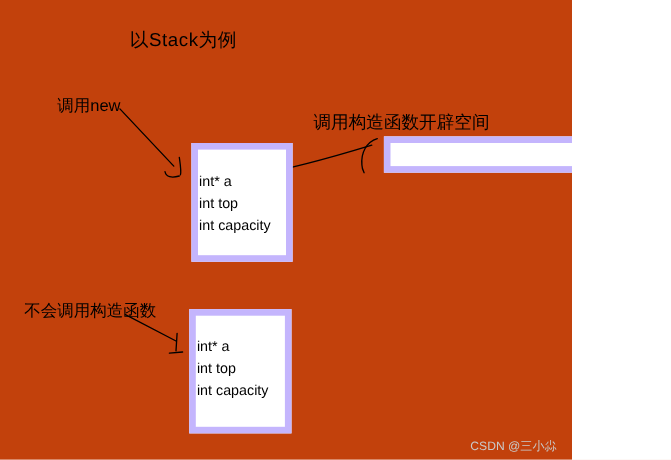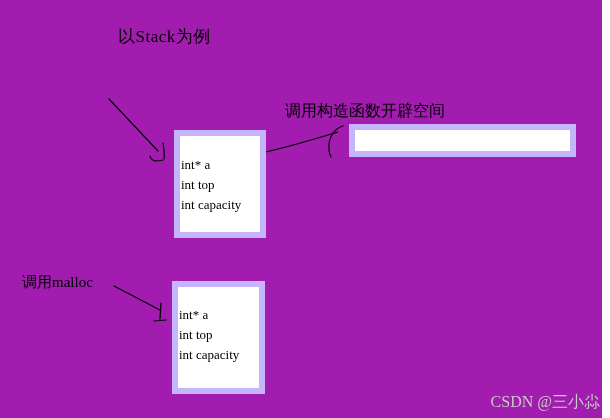--- a/index.html
+++ b/index.html
@@ -1,22 +1,22 @@
 <!DOCTYPE html>
 <html><head>
 <meta charset="utf-8">
 <style>
   html, body { margin: 0; padding: 0; background: #ffffff; }
   .canvas {
     position: relative;
-    width: 602px;
+    width: 520px;
     height: 418px;
-    background: #a21caf;
+    background: #c2410c;
     overflow: hidden;
-    font-family: Liberation Serif, serif;
+    font-family: Liberation Sans, sans-serif;
     color: #000000;
   }
   .arrows {
     position: absolute;
     left: 0; top: 0;
     width: 610px; height: 418px;
     pointer-events: none;
   }
   .arrows path { stroke: #000000; stroke-width: 1.2; fill: none; stroke-linecap: round; }
   .title {
@@ -41,22 +41,22 @@
     font-size: 13px;
     line-height: 20px;
     overflow: visible;
   }
   .stack-box .field { white-space: nowrap; padding-left: 1px; }
   .box-new    { left: 174px; top: 130px; width: 92px;  height: 108px; padding-top: 19px; }
   .box-malloc { left: 172px; top: 281px; width: 93px;  height: 113px; padding-top: 18px; }
   .box-alloc  { left: 349px; top: 124px; width: 227px; height: 33px; }
   .watermark {
     position: absolute;
-    right: 2px; bottom: 5px;
-    font-size: 16px;
+    right: 14px; bottom: 5px;
+    font-size: 11px;
     color: #c9c9c9;
     white-space: nowrap;
   }
 </style>
 </head>
 <body>
 
 <div class="canvas">
 
   <svg class="arrows" viewBox="0 0 610 418" xmlns="http://www.w3.org/2000/svg">
@@ -74,32 +74,33 @@
 
     <g>
       <path d="M114,286 L160,310"></path>
       <path d="M161,303 L160,319"></path>
       <path d="M154,321 L166,320"></path>
     </g>
   </svg>
 
   <div class="title">以Stack为例</div>
 
+  <div class="label label-new">调用new</div>
 
   <div class="label label-ctor">调用构造函数开辟空间</div>
 
   <div class="box stack-box box-new">
     <div class="field">int* a</div>
     <div class="field">int top</div>
     <div class="field">int capacity</div>
   </div>
 
   <div class="box box-alloc"></div>
 
-  <div class="label label-malloc">调用malloc</div>
+  <div class="label label-malloc">不会调用构造函数</div>
 
 
   <div class="box stack-box box-malloc">
     <div class="field">int* a</div>
     <div class="field">int top</div>
     <div class="field">int capacity</div>
   </div>
 
   <div class="watermark">CSDN @三小尛</div>
 

